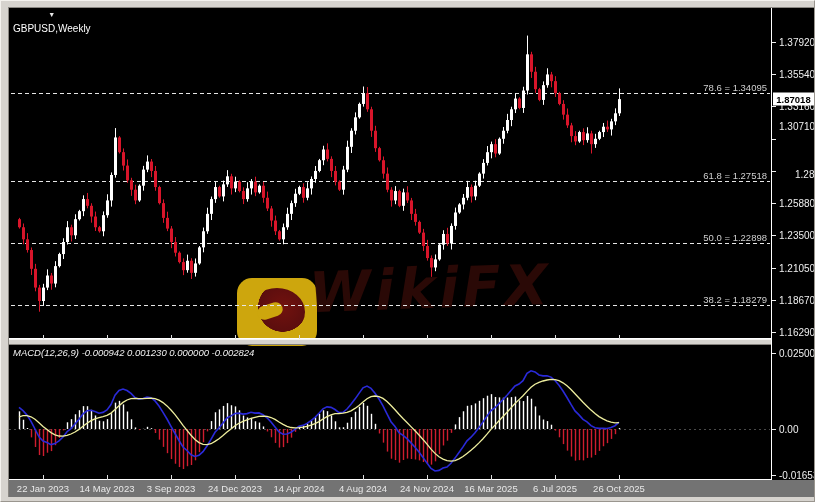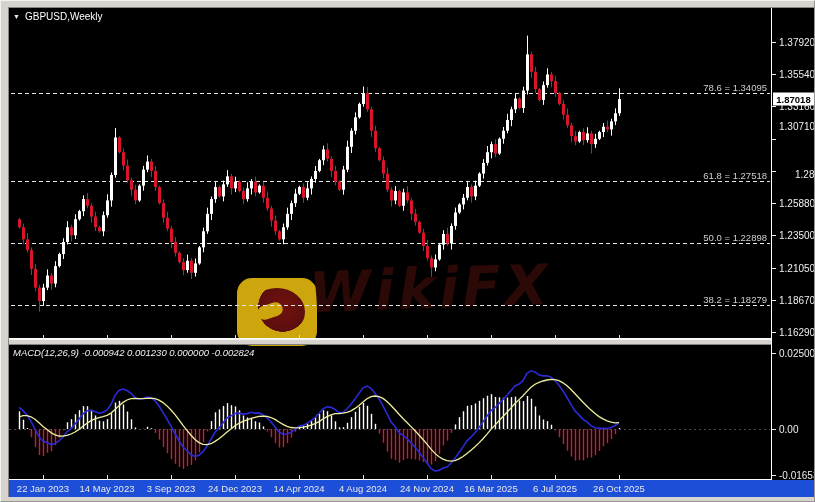--- a/index.html
+++ b/index.html
@@ -28,26 +28,26 @@
     position:absolute;right:0;top:0;width:43px;height:472px;z-index:4;
     background:#000;border-left:1px solid #ffffff;
   }
   .axlbl{position:absolute;left:7px;color:#efefef;font-size:10px;white-space:nowrap;transform:translateY(-50%);}
   .tick{position:absolute;left:0;width:4px;height:1px;background:#efefef;}
   #price-tag{
     position:absolute;left:1px;width:41px;height:13px;background:#ffffff;color:#000;
     font-size:9.5px;font-weight:bold;text-align:center;line-height:13px;z-index:5;transform:translateY(-50%);
   }
   #date-strip{
-    position:absolute;left:0;top:472px;width:806px;height:18px;z-index:4;background:#1d4ed8;
+    position:absolute;left:0;top:472px;width:806px;height:18px;z-index:4;background:#737373;
   }
   .dlbl{position:absolute;top:3px;transform:translateX(-50%);color:#e9e9e9;font-size:9.5px;white-space:nowrap;}
   #sym{
     position:absolute;left:4px;top:3px;z-index:6;color:#fff;font-size:10px;
-    display:flex;align-items:center;gap:5px;
+    display:flex;align-items:center;gap:5px;flex-direction:column;
   }
   #sym .tri{font-size:7px;color:#e8e8e8;cursor:pointer;}
   #macd-lbl{
     position:absolute;left:4px;top:339px;z-index:6;color:#f2f2f2;font-size:9.5px;white-space:nowrap;font-style:italic;
   }
   
   #wm{position:absolute;left:0;top:0;width:763px;height:472px;z-index:1;overflow:hidden;}
   #wm-logo{
     position:absolute;left:228px;top:270px;width:80px;height:68px;
     background:#dfb50f;border-radius:15px;opacity:0.92;

